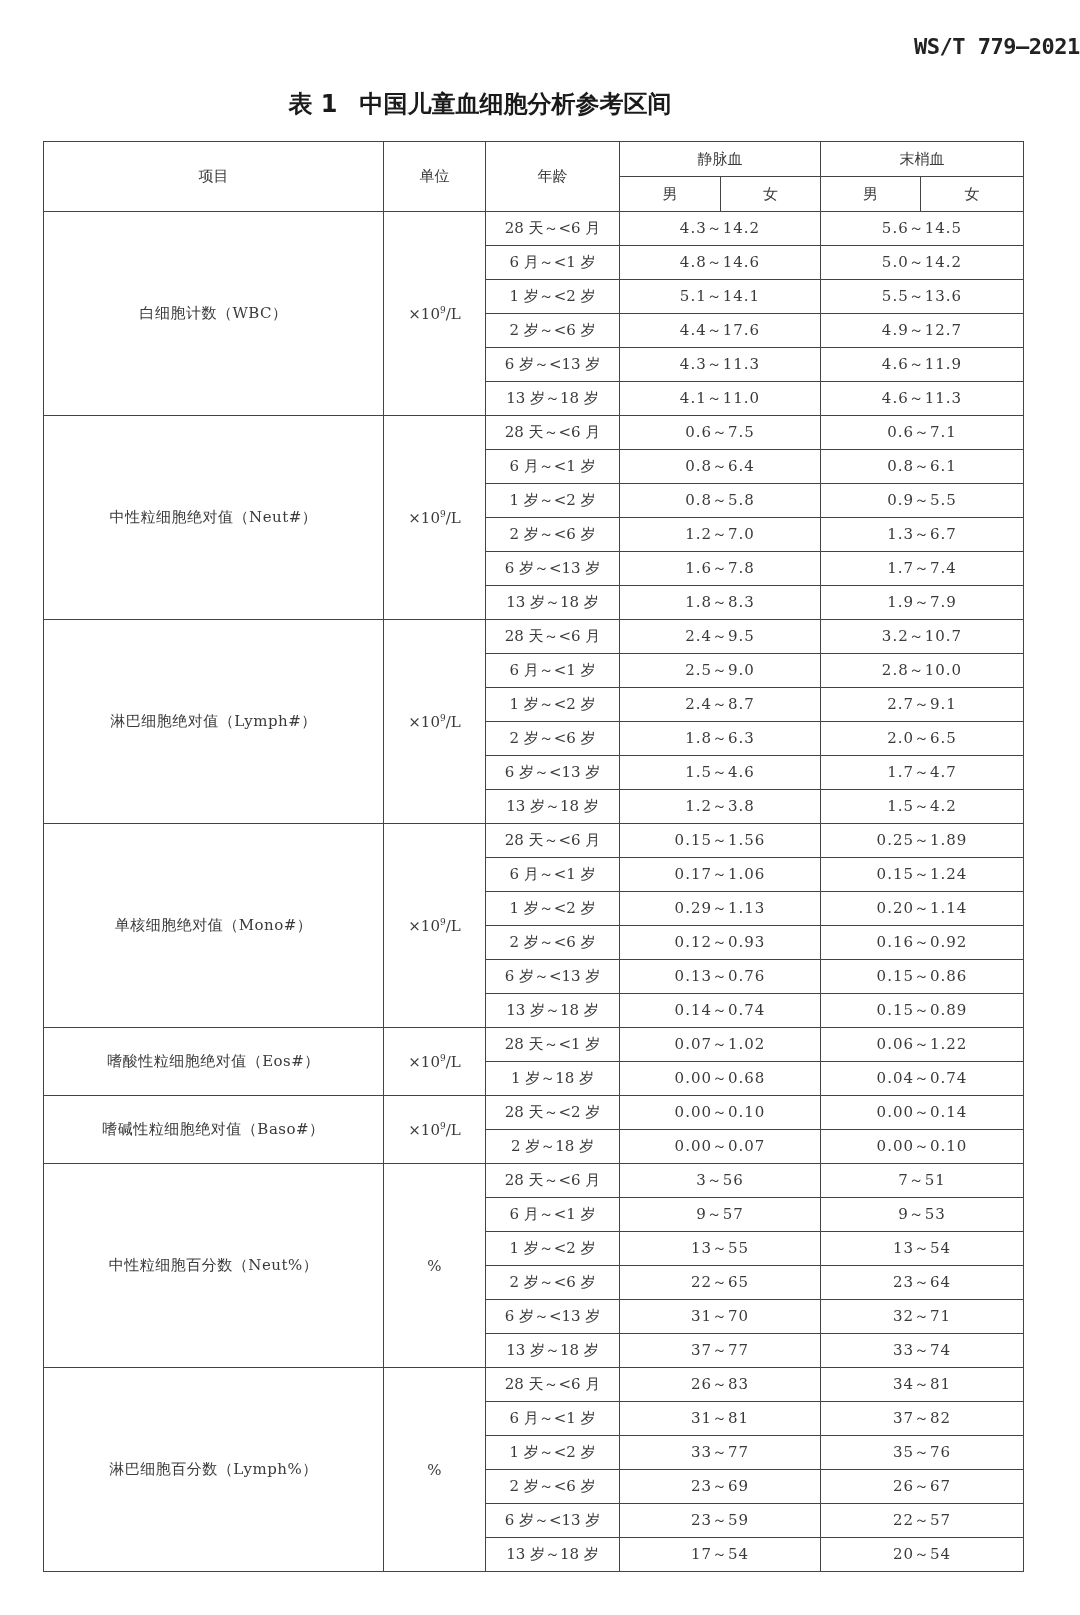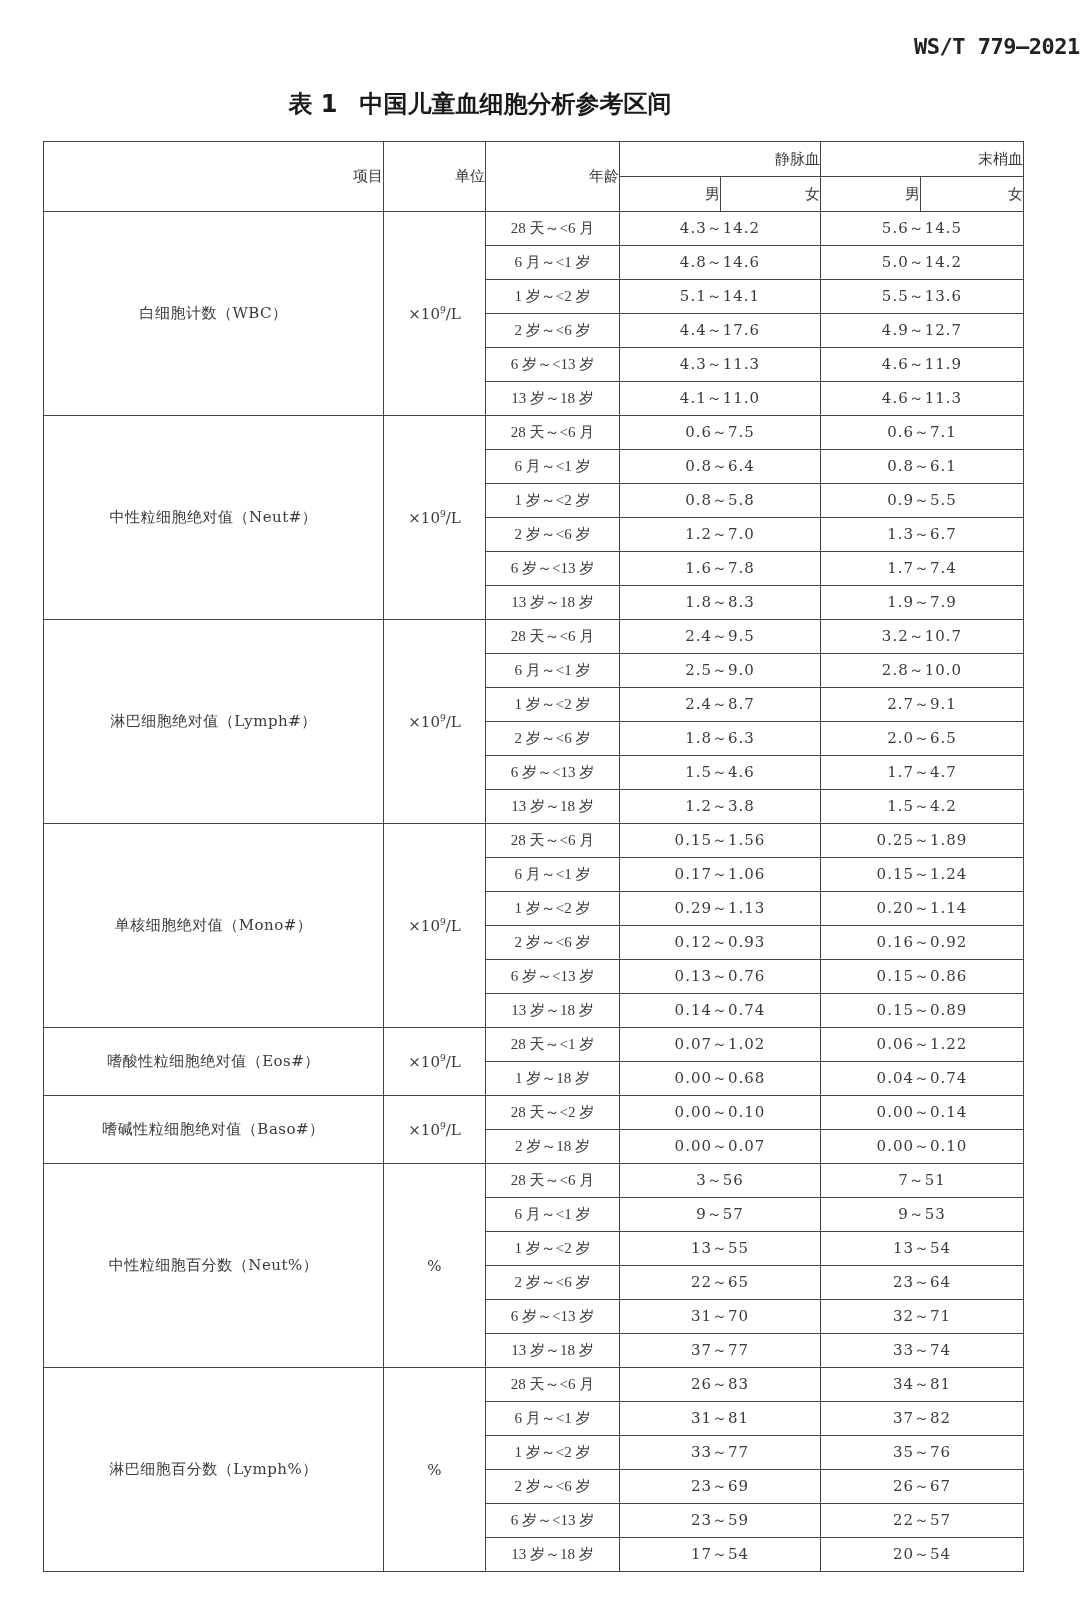--- a/index.html
+++ b/index.html
@@ -6,27 +6,27 @@
   body { width: 1080px; height: 1615px; position: relative; overflow: hidden;
          font-family: "DejaVu Serif", "Liberation Serif", serif; color: #3a3a3a; }
   .doc-code { position: absolute; top: 34px; left: 914px; font-family: "DejaVu Sans Mono", "Liberation Mono", monospace;
               font-size: 22px; font-weight: bold; color: #222; white-space: nowrap; letter-spacing: -0.5px; }
   .doc-title { position: absolute; top: 88px; left: 0; width: 960px; text-align: center;
                font-family: "DejaVu Sans", "Liberation Sans", sans-serif; font-size: 24px; font-weight: bold; color: #1a1a1a; }
   .doc-title .num { margin-right: 22px; }
   table.ref { position: absolute; top: 141px; left: 43px; width: 980px; border-collapse: collapse; table-layout: fixed; }
   table.ref td, table.ref th { border: 1.5px solid #444; text-align: center; vertical-align: middle; padding: 0;
        font-weight: normal; font-size: 15px; color: #3a3a3a; white-space: nowrap; }
-  table.ref th { font-size: 15px; text-align: right; }
+  table.ref th { font-size: 15px; }
   tr.h1 th { height: 34px; }
   tr.h2 th { height: 34px; }
   tbody tr td { height: 33px; }
   td.item { letter-spacing: 0.5px; }
   td.unit sup { font-size: 9px; }
-  td.age { font-size: 15px; font-family: Liberation Serif, serif; }
+  td.age { font-size: 15px; }
   td.val { font-size: 15px; letter-spacing: 1px; }
 </style>
 </head>
 <body>
 
 <div class="doc-code">WS/T 779—2021</div>
 
 <div class="doc-title">
   <span class="num">表 1</span><span>中国儿童血细胞分析参考区间</span>
 </div>

